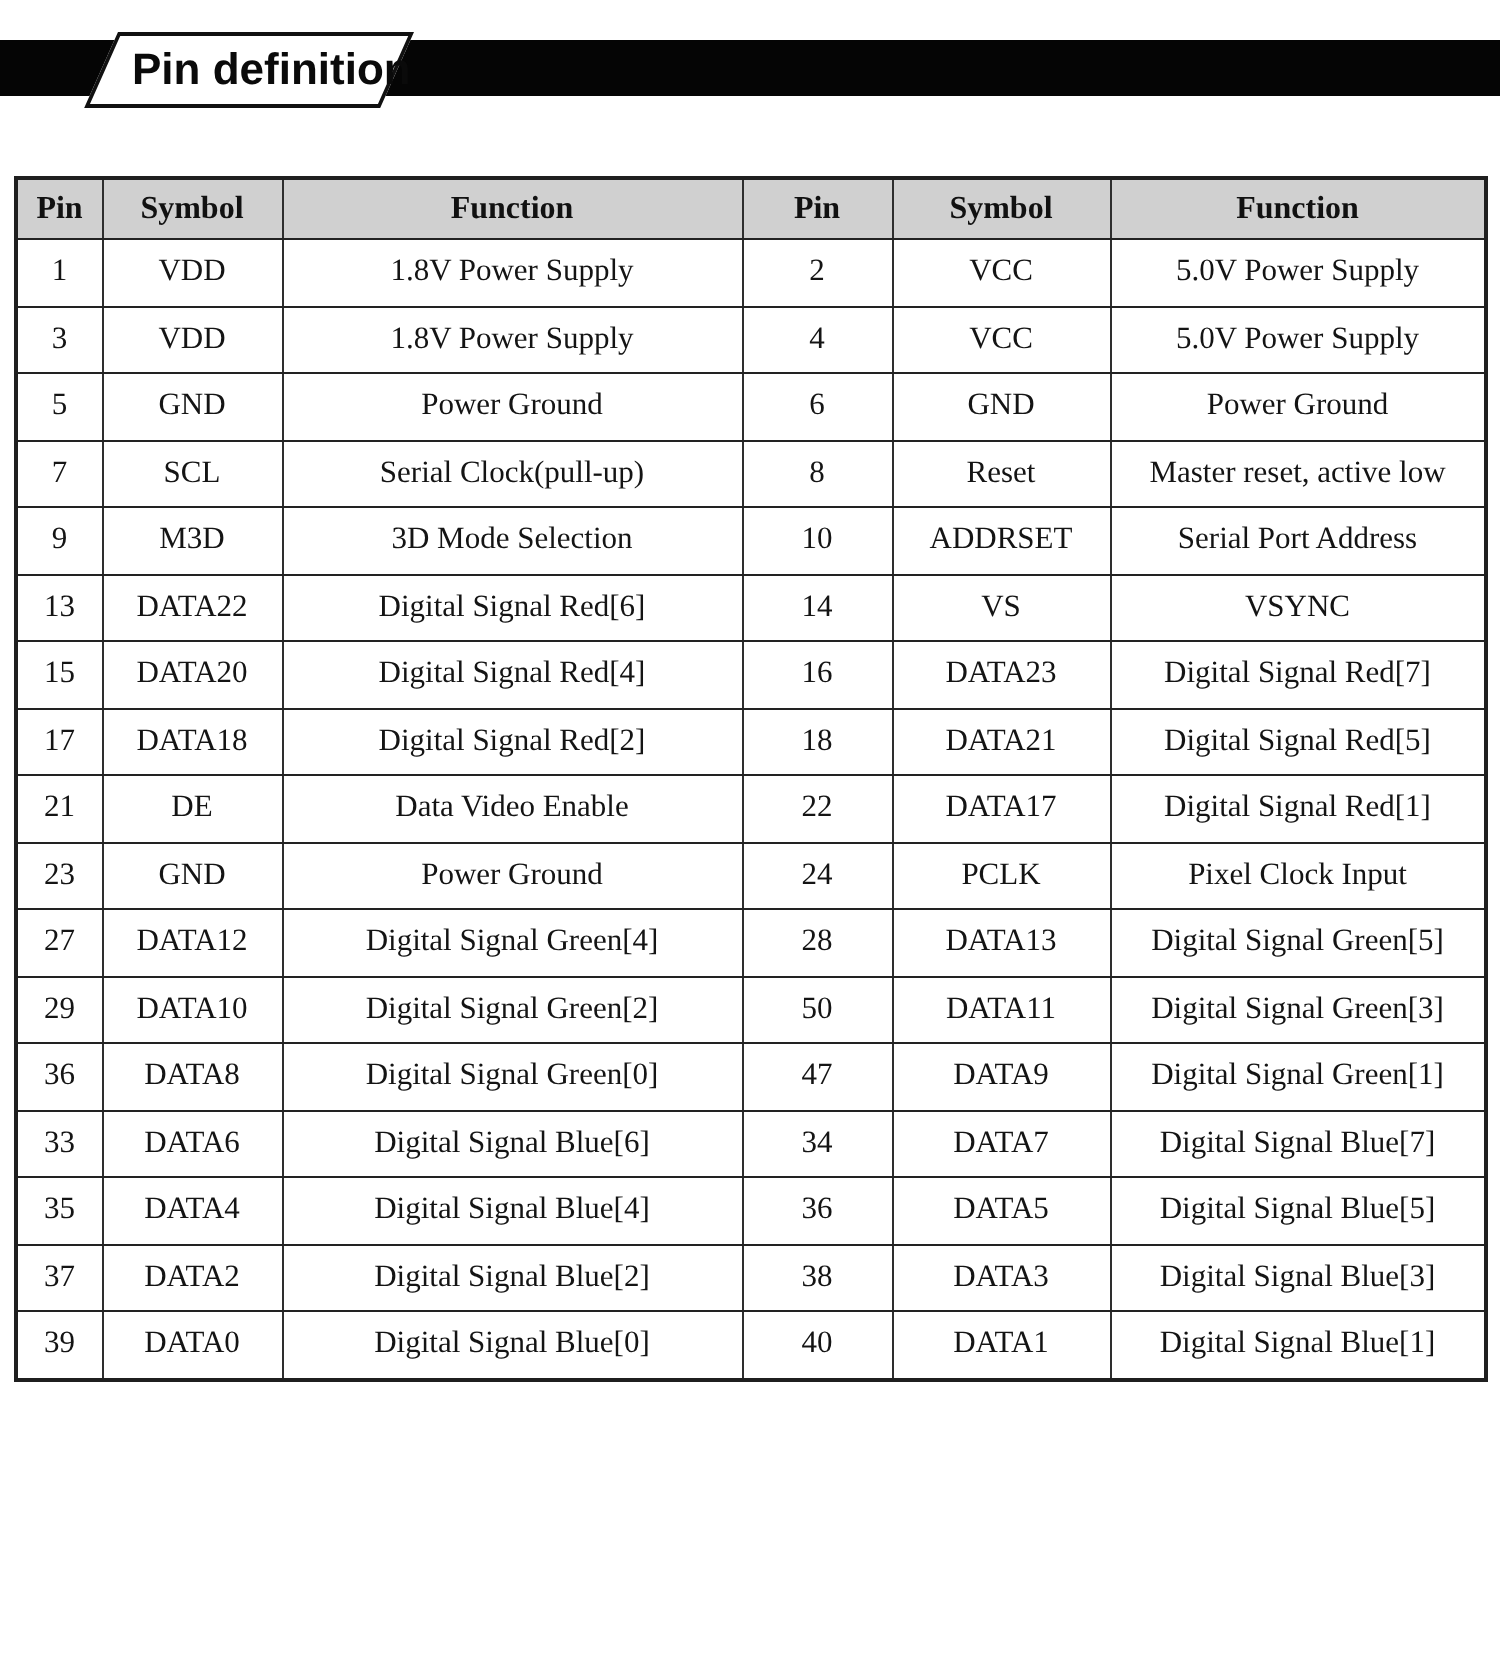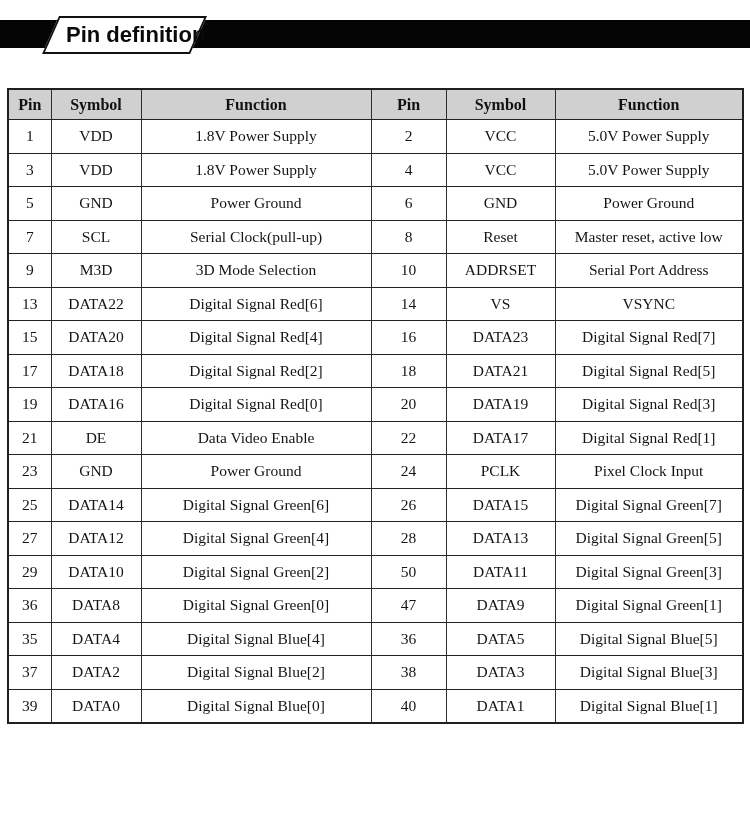--- a/index.html
+++ b/index.html
@@ -178,52 +178,36 @@
     </tr>
         <tr>
       <td>17</td>
       <td>DATA18</td>
       <td>Digital Signal Red[2]</td>
       <td>18</td>
       <td>DATA21</td>
       <td>Digital Signal Red[5]</td>
     </tr>
         <tr>
-      <td>19</td>
-      <td>DATA16</td>
-      <td>Digital Signal Red[0]</td>
-      <td>20</td>
-      <td>DATA19</td>
-      <td>Digital Signal Red[3]</td>
-    </tr>
-        <tr>
       <td>21</td>
       <td>DE</td>
       <td>Data Video Enable</td>
       <td>22</td>
       <td>DATA17</td>
       <td>Digital Signal Red[1]</td>
     </tr>
         <tr>
       <td>23</td>
       <td>GND</td>
       <td>Power Ground</td>
       <td>24</td>
       <td>PCLK</td>
       <td>Pixel Clock Input</td>
     </tr>
         <tr>
-      <td>25</td>
-      <td>DATA14</td>
-      <td>Digital Signal Green[6]</td>
-      <td>26</td>
-      <td>DATA15</td>
-      <td>Digital Signal Green[7]</td>
-    </tr>
-        <tr>
       <td>27</td>
       <td>DATA12</td>
       <td>Digital Signal Green[4]</td>
       <td>28</td>
       <td>DATA13</td>
       <td>Digital Signal Green[5]</td>
     </tr>
         <tr>
       <td>29</td>
       <td>DATA10</td>
@@ -234,20 +218,28 @@
     </tr>
         <tr>
       <td>36</td>
       <td>DATA8</td>
       <td>Digital Signal Green[0]</td>
       <td>47</td>
       <td>DATA9</td>
       <td>Digital Signal Green[1]</td>
     </tr>
         <tr>
+      <td>33</td>
+      <td>DATA6</td>
+      <td>Digital Signal Blue[6]</td>
+      <td>34</td>
+      <td>DATA7</td>
+      <td>Digital Signal Blue[7]</td>
+    </tr>
+        <tr>
       <td>35</td>
       <td>DATA4</td>
       <td>Digital Signal Blue[4]</td>
       <td>36</td>
       <td>DATA5</td>
       <td>Digital Signal Blue[5]</td>
     </tr>
         <tr>
       <td>37</td>
       <td>DATA2</td>

